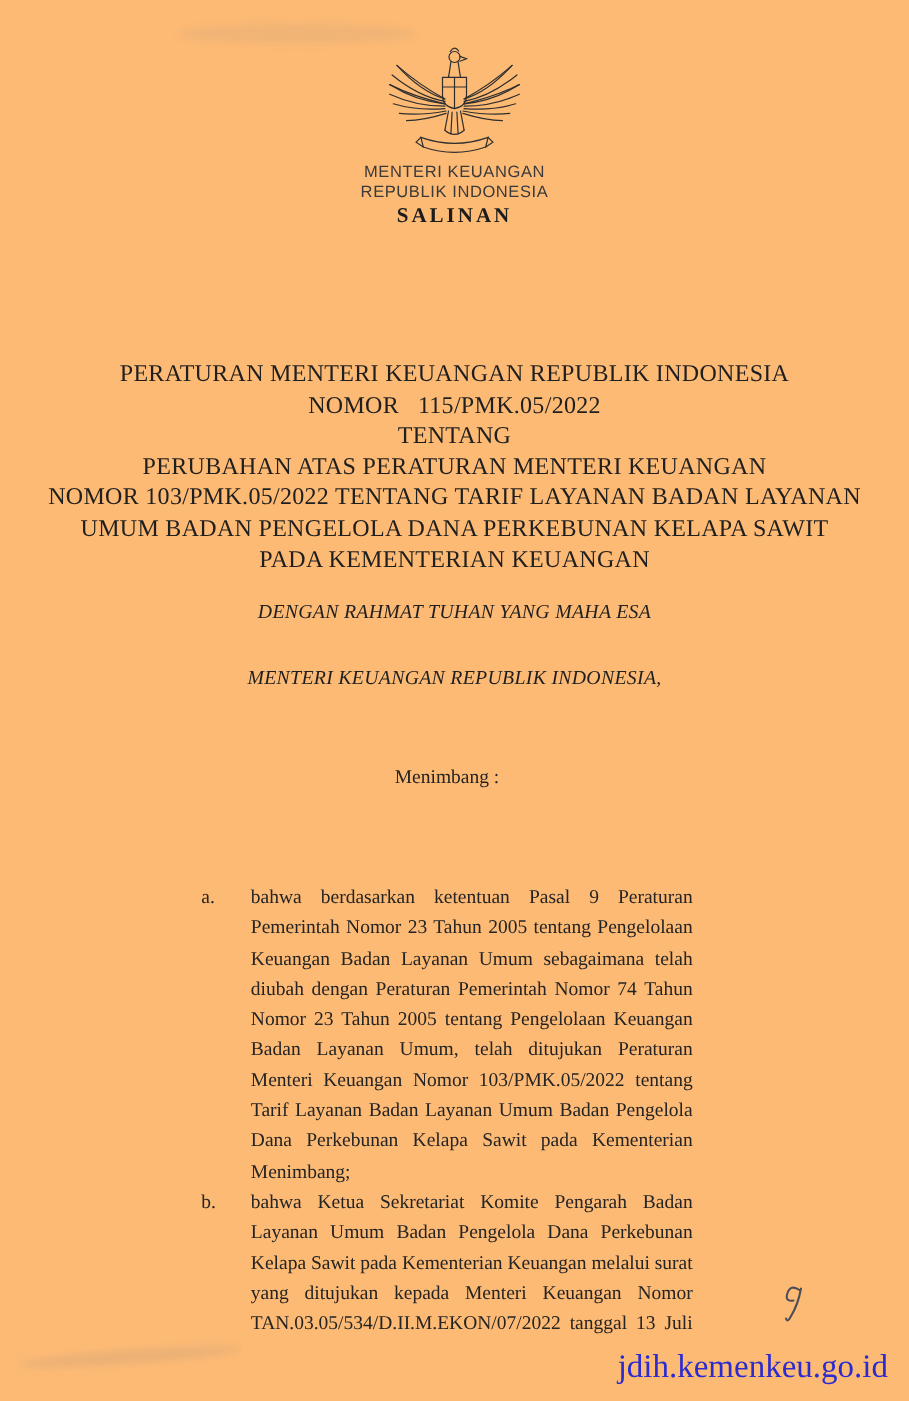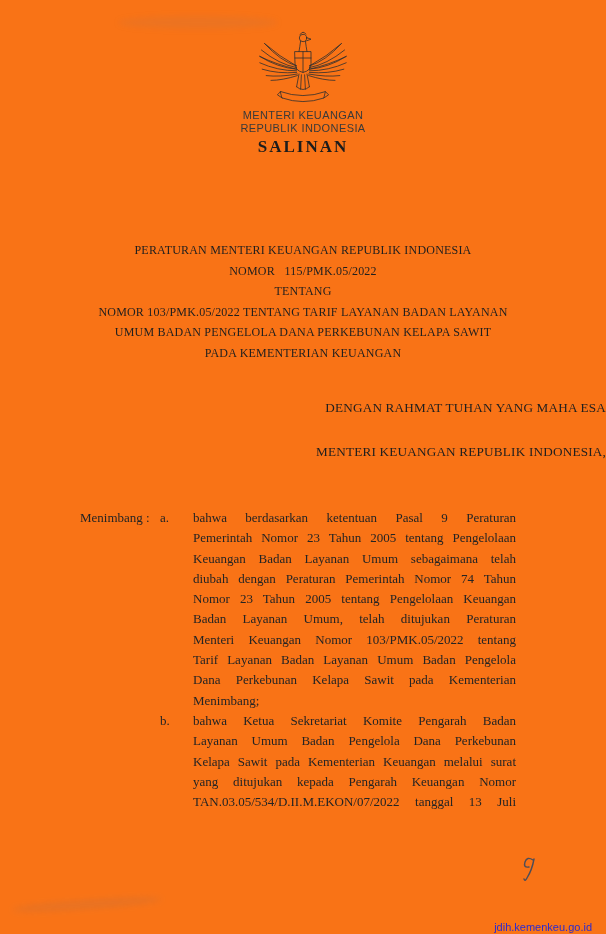--- a/index.html
+++ b/index.html
@@ -6,79 +6,79 @@
   body {
     width: 606px; height: 934px;
     background: #ffffff;
     font-family: "Liberation Serif", serif;
     color: #262626;
     position: relative;
     overflow: hidden;
   }
   .page {
     position: absolute; inset: 0;
-    background: #f97316;
+    background: #fdba74;
     overflow: hidden;
   }
   
   .smudge { position: absolute; background: rgba(110,120,140,0.09); filter: blur(3px); border-radius: 50%; }
   .smudge-top { left: 118px; top: 16px; width: 160px; height: 13px; }
   .smudge-bottom { left: 12px; top: 900px; width: 150px; height: 9px; transform: rotate(-4deg); background: rgba(100,110,130,0.12); }
 
   
   .emblem { position: absolute; top: 26px; left: 50%; transform: translateX(-50%); width: 98px; height: 80px; }
   .ministry {
     position: absolute; top: 109px; left: 0; right: 0;
     text-align: center;
     font-family: "Liberation Sans", sans-serif;
     font-size: 11px; line-height: 13px;
     letter-spacing: 0.4px; color: #3a3a3a;
   }
   .salinan {
     position: absolute; top: 137px; left: 0; right: 0;
     text-align: center;
-    font-weight: bold; font-size: 17px; letter-spacing: 2px;
+    font-weight: bold; font-size: 14px; letter-spacing: 2px;
     color: #1c1c1c;
   }
 
   
   .title-block {
     position: absolute; top: 240px; left: 0; right: 0;
     text-align: center;
-    font-size: 12px; line-height: 20.6px;
+    font-size: 16px; line-height: 20.6px;
     letter-spacing: 0.2px; color: #1f1f1f;
   }
   .centerline {
     position: absolute; left: 0; right: 0;
-    text-align: right;
-    font-size: 13.2px; letter-spacing: 0.2px; color: #1f1f1f;
+    text-align: center;
+    font-size: 13.2px; letter-spacing: 0.2px; color: #1f1f1f; font-style: italic;
   }
   .invocation { top: 400px; }
   .issuer { top: 444px; }
 
   
   .menimbang {
     position: absolute; top: 508px; left: 80px; width: 436px;
     font-size: 13px; line-height: 20.3px; color: #242424;
   }
-  .m-row { display: flex; align-items: flex-start; }
+  .m-row { display: flex; align-items: center; flex-direction: column; }
   .m-label { flex: 0 0 80px; }
   .m-items { flex: 1; }
   .item { display: flex; }
   .marker { flex: 0 0 33px; }
   .lines { flex: 1; min-width: 0; }
   .jline { text-align: justify; text-align-last: justify; white-space: normal; }
   .jline.plain { text-align-last: left; }
 
   
   .paraf { position: absolute; left: 517px; top: 854px; width: 26px; height: 30px; }
   .site-link {
-    position: absolute; top: 921px; right: 14px;
-    font-family: Liberation Sans, sans-serif;
-    font-size: 11px; color: #2b2bd0;
+    position: absolute; top: 898px; right: 14px;
+    font-family: Liberation Serif, serif;
+    font-size: 22px; color: #2b2bd0;
     text-decoration: none; cursor: pointer;
   }
 </style>
 </head>
 <body>
 
 <div class="page">
 
   <div class="smudge smudge-top"></div>
   <div class="smudge smudge-bottom"></div>
@@ -124,20 +124,21 @@
   <div class="ministry">
     <div>MENTERI KEUANGAN</div>
     <div>REPUBLIK INDONESIA</div>
   </div>
   <div class="salinan">SALINAN</div>
 
   <div class="title-block">
     <div>PERATURAN MENTERI KEUANGAN REPUBLIK INDONESIA</div>
     <div>NOMOR&nbsp;&nbsp;&nbsp;115/PMK.05/2022</div>
     <div>TENTANG</div>
+    <div>PERUBAHAN ATAS PERATURAN MENTERI KEUANGAN</div>
     <div>NOMOR 103/PMK.05/2022 TENTANG TARIF LAYANAN BADAN LAYANAN</div>
     <div>UMUM BADAN PENGELOLA DANA PERKEBUNAN KELAPA SAWIT</div>
     <div>PADA KEMENTERIAN KEUANGAN</div>
   </div>
 
   <div class="centerline invocation">DENGAN RAHMAT TUHAN YANG MAHA ESA</div>
   <div class="centerline issuer">MENTERI KEUANGAN REPUBLIK INDONESIA,</div>
 
   <div class="menimbang">
     <div class="m-row">
@@ -157,21 +158,21 @@
             <div class="jline">Dana Perkebunan Kelapa Sawit pada Kementerian</div>
             <div class="jline plain">Menimbang;</div>
           </div>
         </div>
         <div class="item">
           <div class="marker">b.</div>
           <div class="lines">
             <div class="jline">bahwa Ketua Sekretariat Komite Pengarah Badan</div>
             <div class="jline">Layanan Umum Badan Pengelola Dana Perkebunan</div>
             <div class="jline">Kelapa Sawit pada Kementerian Keuangan melalui surat</div>
-            <div class="jline">yang ditujukan kepada Pengarah Keuangan Nomor</div>
+            <div class="jline">yang ditujukan kepada Menteri Keuangan Nomor</div>
             <div class="jline">TAN.03.05/534/D.II.M.EKON/07/2022 tanggal 13 Juli</div>
           </div>
         </div>
       </div>
     </div>
   </div>
 
   <svg class="paraf" viewBox="0 0 26 30">
     <path d="M16 6 Q10 2 8 8 Q6 14 12 13 M17 5 Q15 16 10 24 Q8 28 7 25" fill="none" stroke="#4d4d58" stroke-width="1.4" stroke-linecap="round"></path>
   </svg>

